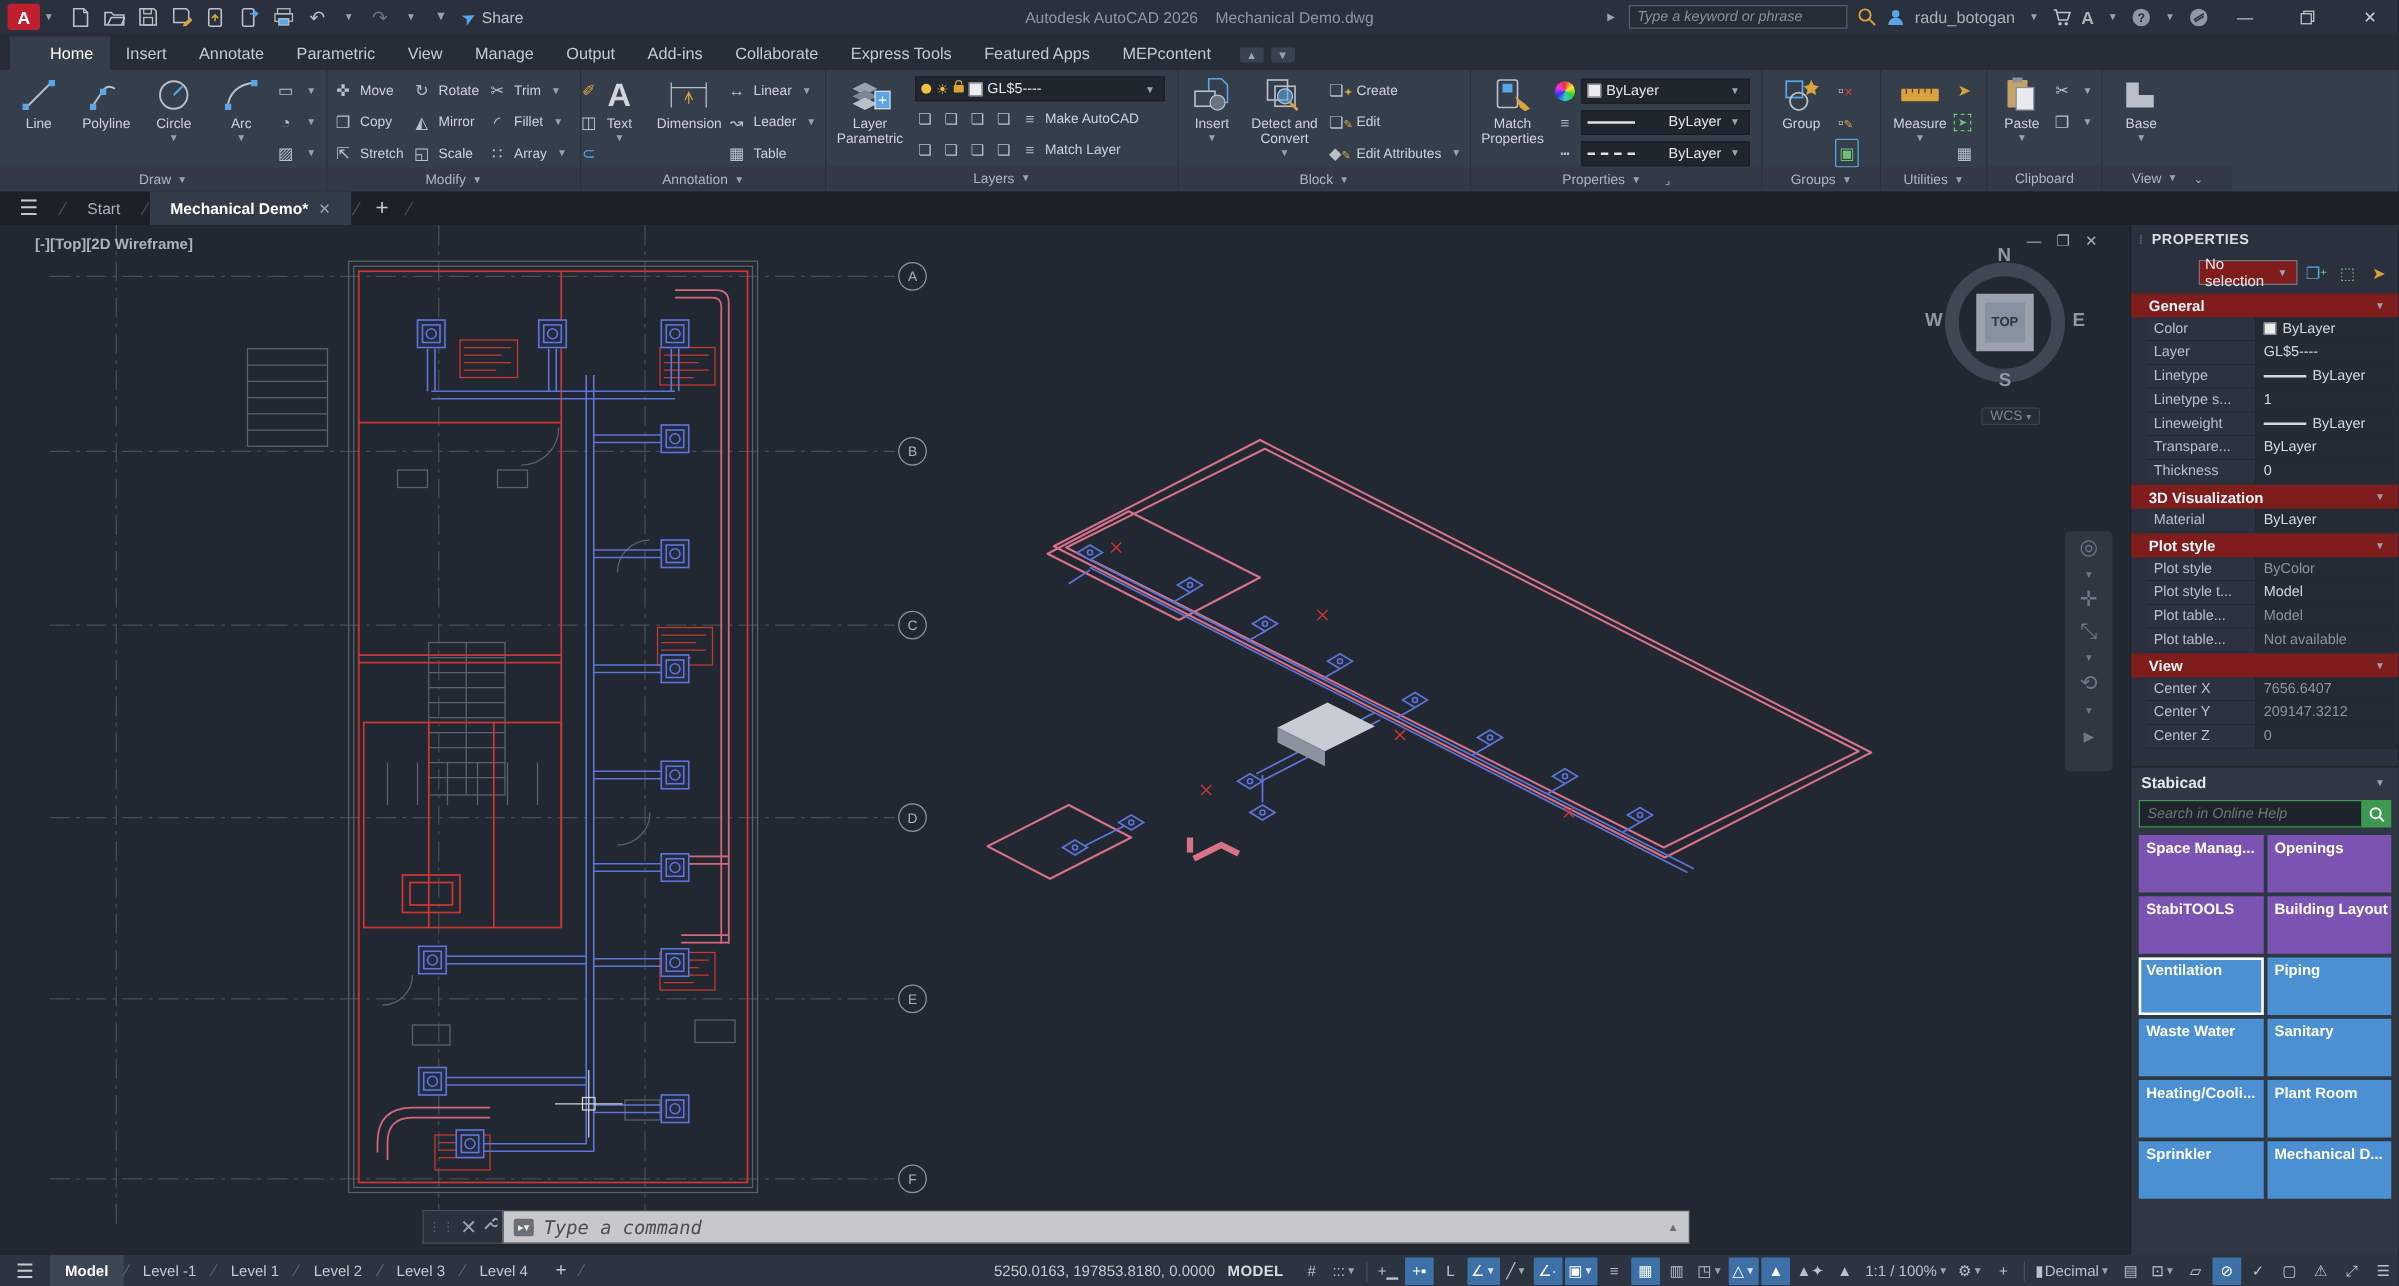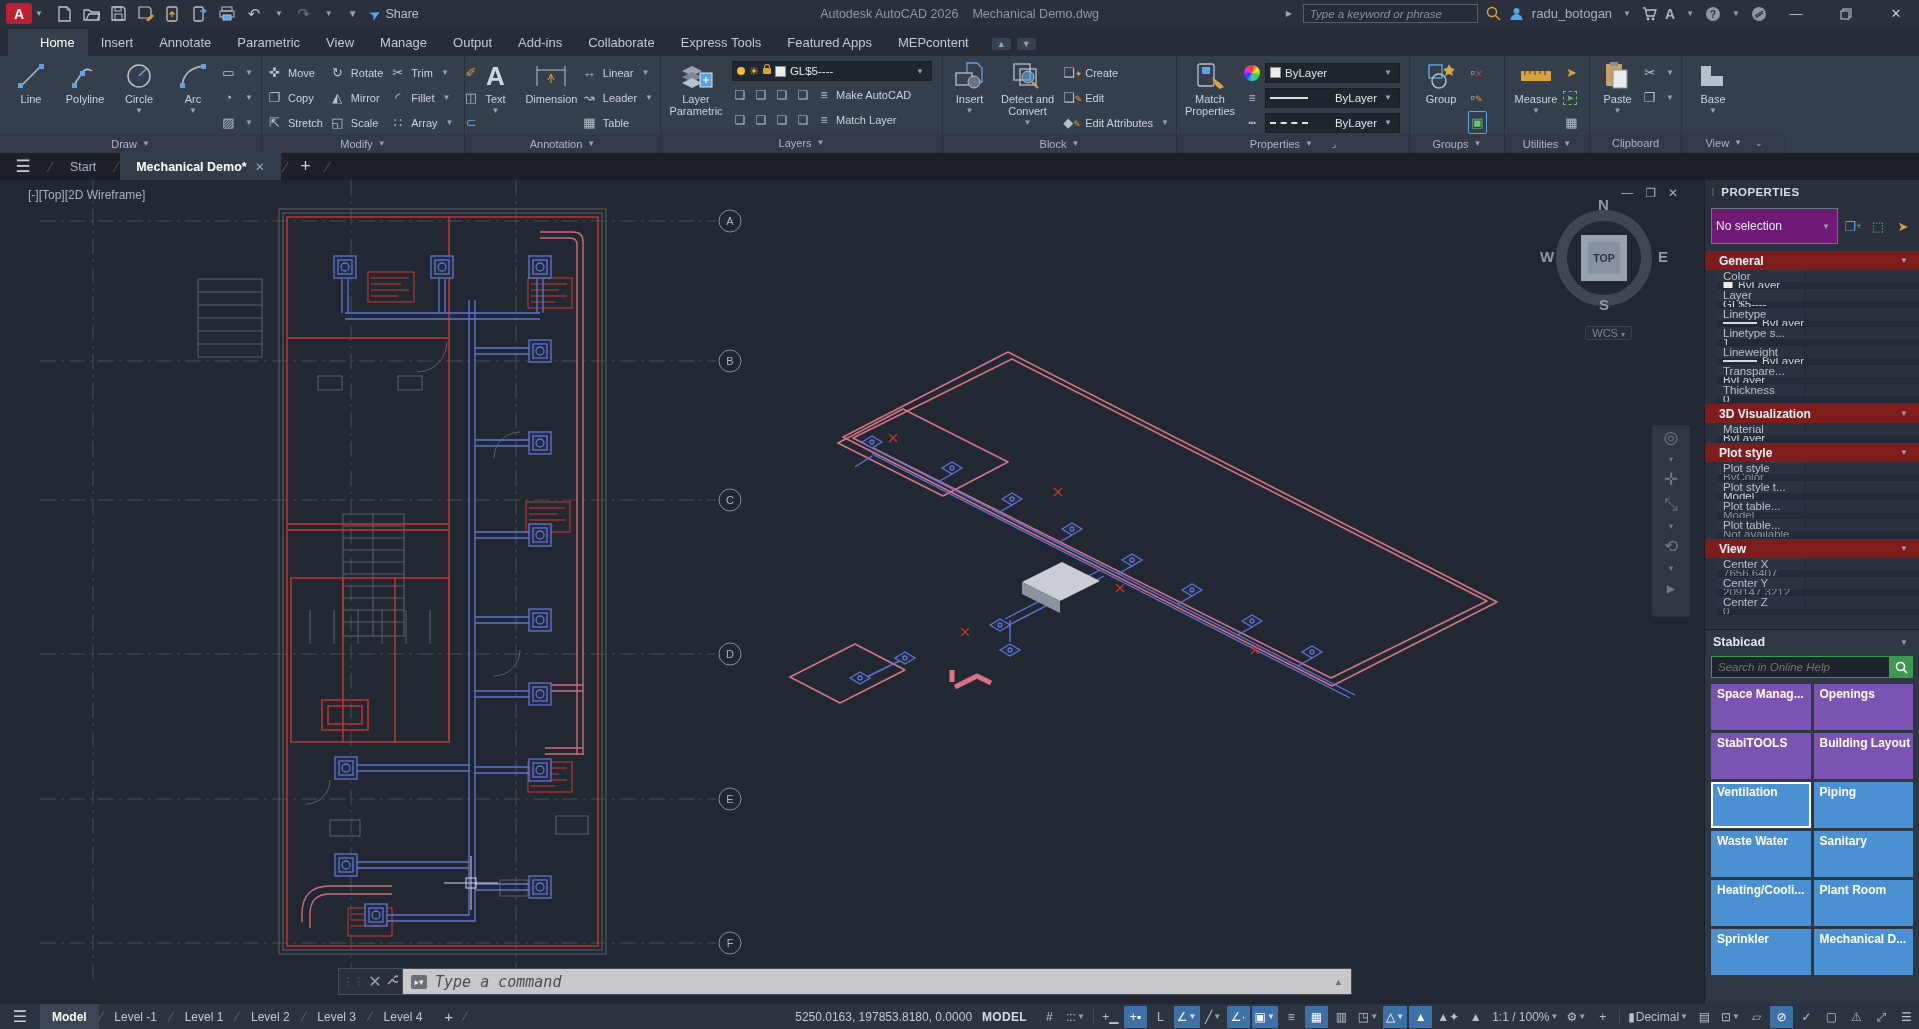--- a/index.html
+++ b/index.html
@@ -58,21 +58,21 @@
   #filetabs{position:absolute;top:153px;left:0;width:1919px;height:27px;background:#1c2129;display:flex;align-items:stretch;z-index:47;}
   #filetabs .burger{width:46px;display:flex;align-items:center;justify-content:center;color:#c3cad3;font-size:17px;}
   .ftab{display:flex;align-items:center;gap:8px;padding:0 16px;font-size:12.5px;color:#a8b0ba;}
   .ftab.active{background:#323b48;color:#fff;font-weight:bold;}
   .fslash{color:#4a525e;font-size:14px;transform:skewX(-18deg);margin:0 2px;align-self:center;}
   .ftab .close{color:#9aa2ad;font-weight:normal;font-size:12px;}
   .fplus{width:34px;display:flex;align-items:center;justify-content:center;color:#c3cad3;font-size:18px;}
 
   
   #canvas{position:absolute;top:180px;left:0;width:1704px;height:824px;background:#222831;overflow:hidden;}
-  #vp-label{position:absolute;top:8px;left:28px;font-size:12px;color:#aab2bc;z-index:5;}
+  #vp-label{position:absolute;top:8px;left:28px;font-size:12px;color:#aab2bc;z-index:5;font-weight:bold;}
   #vp-controls{position:absolute;top:6px;right:26px;display:flex;gap:12px;color:#aab2bc;font-size:12px;z-index:5;}
   .canvas-svg{position:absolute;top:0;left:0;}
 
   
   #viewcube{position:absolute;top:22px;right:44px;width:112px;height:112px;z-index:5;}
   #vc-ring{position:absolute;top:8px;left:8px;width:96px;height:96px;border-radius:50%;border:11px solid #3f4752;}
   #vc-top{position:absolute;top:33px;left:33px;width:46px;height:46px;background:#9aa3ad;display:flex;align-items:center;justify-content:center;}
   #vc-top .inner{width:32px;height:32px;background:#8792a0;display:flex;align-items:center;justify-content:center;font-size:10.5px;font-weight:bold;color:#2e343c;}
   .vc-letter{position:absolute;color:#8f98a3;font-size:15px;font-weight:bold;}
   #wcs{position:absolute;top:146px;right:72px;z-index:5;color:#7d8590;font-size:11px;border:1px solid #3a424e;border-radius:2px;padding:0 6px;background:#262d37;}
@@ -88,26 +88,26 @@
   #cmd-main{flex:1;background:#c6c8cb;display:flex;align-items:center;gap:8px;padding:0 8px;border:1px solid #454d58;}
   #cmd-main .prompticon{width:16px;height:14px;background:#6a6f76;color:#e8eaec;font-size:9px;display:flex;align-items:center;justify-content:center;border-radius:2px;}
   #cmd-main .ph{color:#4a4d52;font-size:15px;font-style:italic;font-family:"DejaVu Sans Mono",monospace;}
   #cmd-main .up{margin-left:auto;color:#6a6d72;font-size:9px;}
 
   
   #palette{position:absolute;top:180px;left:1704px;width:215px;height:824px;background:#2a313c;border-left:1px solid #1c2129;display:flex;flex-direction:column;font-size:11.5px;}
   #pal-header{height:24px;display:flex;align-items:center;gap:6px;padding:0 6px;color:#d7dce2;font-size:11.5px;font-weight:bold;letter-spacing:.4px;}
   .gripdots{color:#5a6470;font-size:10px;letter-spacing:1px;}
   #pal-sel{display:flex;align-items:center;gap:5px;padding:4px 6px 6px 6px;}
-  #pal-sel .combo{flex:1;height:36px;background:#701a75;border:1px solid #6b7581;color:#e6eaee;font-size:12px;}
+  #pal-sel .combo{flex:1;height:20px;background:#7f1d1d;border:1px solid #6b7581;color:#e6eaee;font-size:12px;margin-left:48px;}
   .pal-tool{width:20px;height:20px;display:flex;align-items:center;justify-content:center;font-size:13px;}
   #prop-sections{flex:none;}
   .psec-h{height:20px;background:#7f1d1d;color:#f0f3f6;font-weight:bold;font-size:12px;display:flex;align-items:center;padding:0 8px 0 14px;border-top:1px solid #2a313c;}
   .psec-h .caret{margin-left:auto;}
-  .prow{display:flex;height:19px;border-bottom:1px solid #222831;margin-left:12px;flex-direction:column;}
+  .prow{display:flex;height:19px;border-bottom:1px solid #222831;margin-left:12px;}
   .prow .pl{width:88px;background:#2c3340;color:#b9c0c9;display:flex;align-items:center;padding:0 6px;border-right:1px solid #222831;}
   .prow .pv{flex:1;background:#242b35;color:#d4d9df;display:flex;align-items:center;gap:5px;padding:0 6px;white-space:nowrap;overflow:hidden;}
   .prow .pv.muted{color:#8d949e;}
   .pv .swatch{width:10px;height:10px;}
   .pv .lw{width:34px;height:2px;background:#d4d9df;flex:none;}
 
   
   #stabicad{margin-top:14px;background:#2f3742;flex:1;display:flex;flex-direction:column;border-top:1px solid #1c2129;}
   #stab-h{height:24px;display:flex;align-items:center;padding:0 8px;color:#e3e7ec;font-size:12.5px;font-weight:bold;}
   #stab-h .caret{margin-left:auto;}

